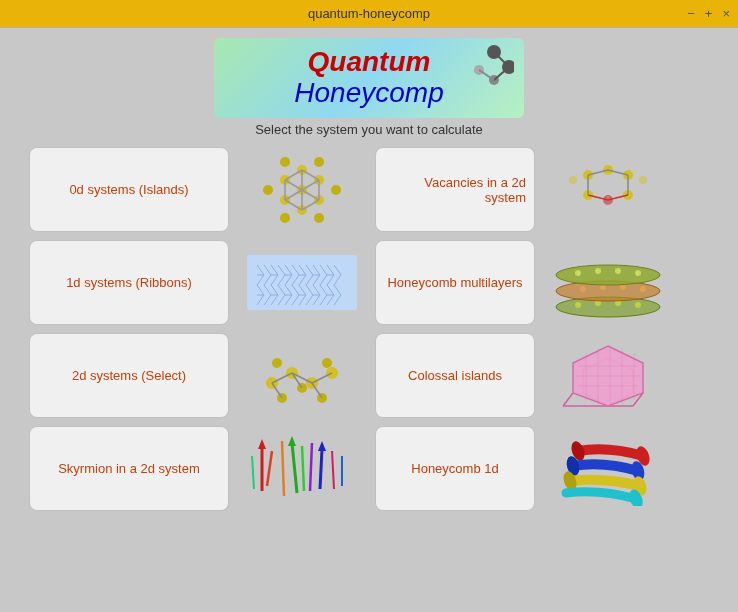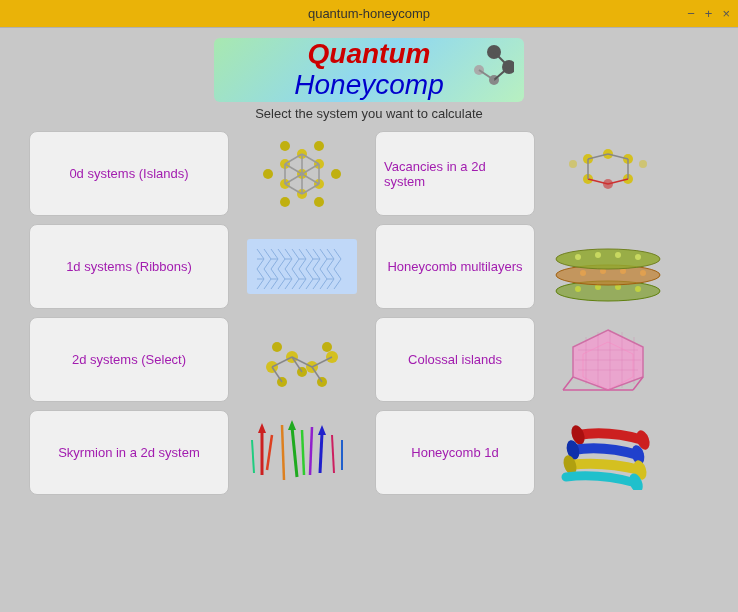--- a/index.html
+++ b/index.html
@@ -36,21 +36,21 @@
       cursor: pointer;
     }
     .main-content {
       padding: 10px 20px 10px 20px;
       display: flex;
       flex-direction: column;
       align-items: center;
     }
     .logo-area {
       width: 310px;
-      height: 64px;
+      height: 80px;
       background: linear-gradient(135deg, #a8e8b0 0%, #90d8f0 50%, #b8f0c0 100%);
       border-radius: 6px;
       display: flex;
       flex-direction: column;
       align-items: center;
       justify-content: center;
       margin-bottom: 4px;
       position: relative;
       overflow: hidden;
     }
@@ -83,22 +83,22 @@
     }
     .btn-cell {
       background: #f0f0f0;
       border: 1px solid #c0c0c0;
       border-radius: 8px;
       display: flex;
       align-items: center;
       justify-content: center;
       cursor: pointer;
       font-size: 13px;
-      color: #a21caf;
-      text-align: left;
+      color: #c2410c;
+      text-align: right;
       padding: 8px;
       transition: background 0.15s;
     }
     .img-cell {
       display: flex;
       align-items: center;
       justify-content: center;
       overflow: hidden;
       border-radius: 4px;
     }

